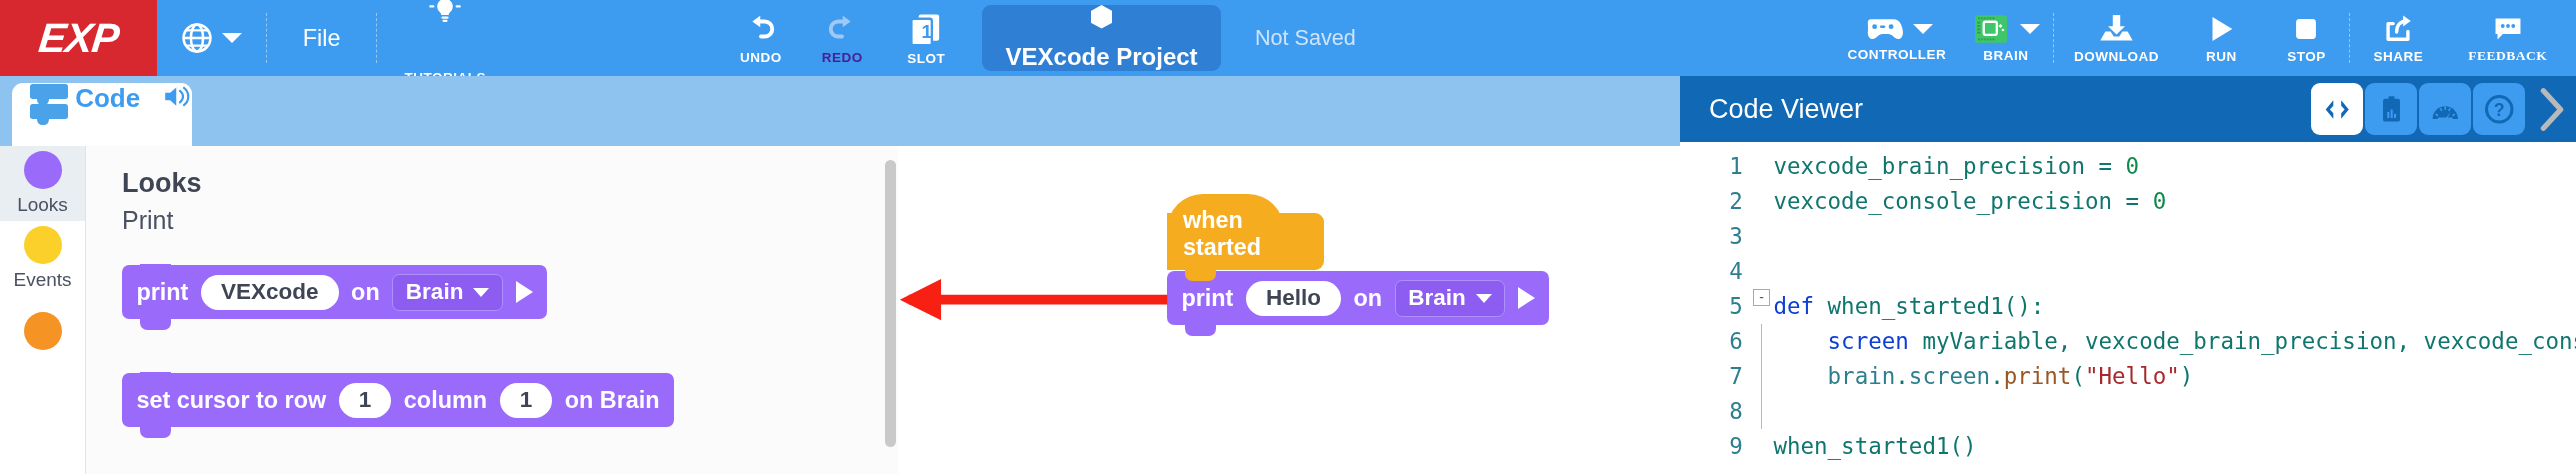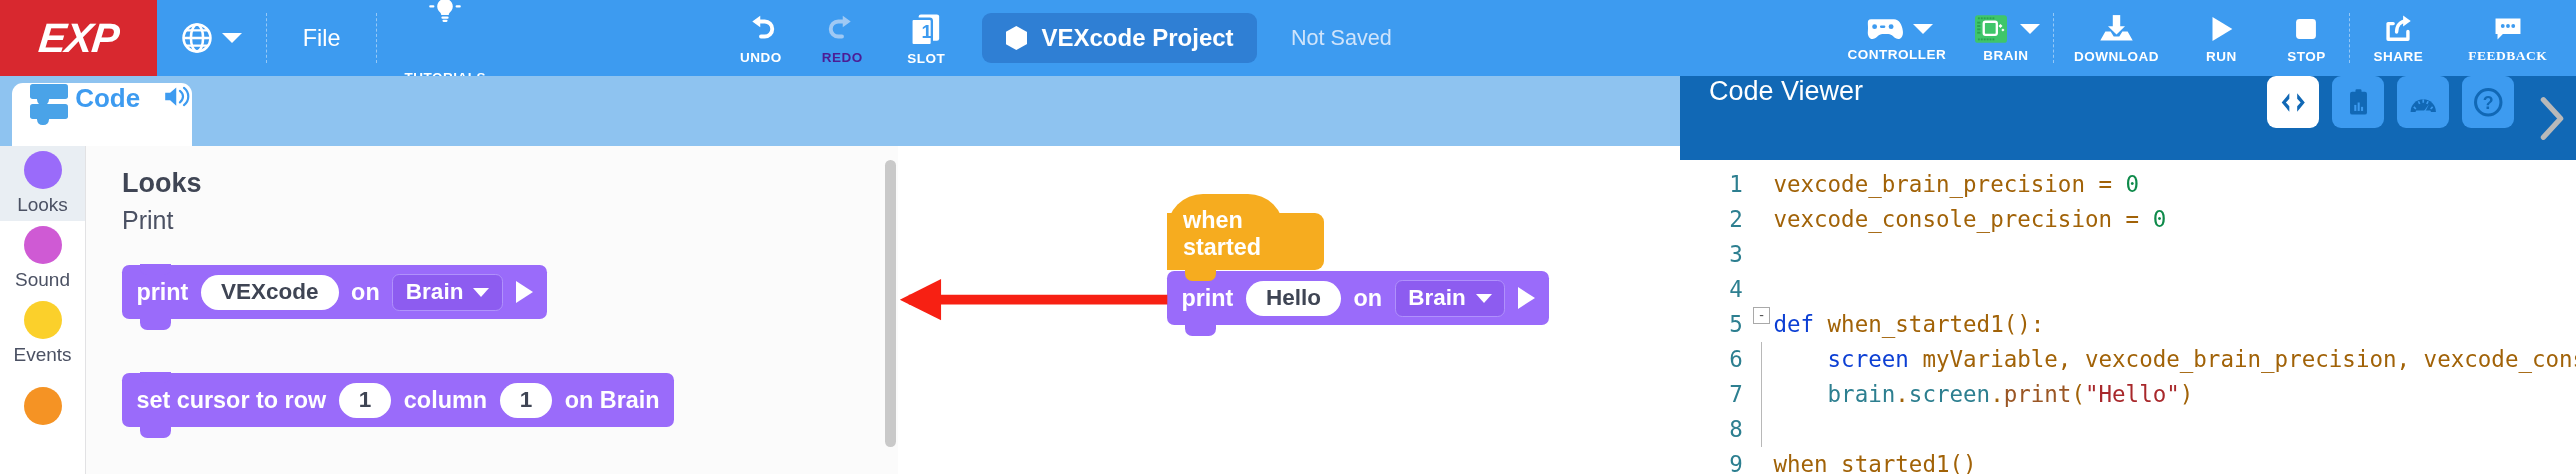--- a/index.html
+++ b/index.html
@@ -42,22 +42,23 @@
     align-self:center; margin:0 0px;
   }
   .globe-wrap { display:flex; align-items:center; gap:8px; padding:0 23.4px; cursor:pointer; }
   .chev-down { width:0;height:0;border-left:10px solid transparent;border-right:10px solid transparent;border-top:10.8px solid #fff; }
   .file-btn { color:#fff; font-size:23.4px; padding:0 36px; cursor:pointer; }
   .tut-btn { padding:0 27px;gap:41px; }
 
   .proj-pill {
     display:flex; align-items:center; gap:14.4px;
     background:#2f7fd4; border-radius:9px;
-    height:50px; padding:0 23.4px; align-self:center; cursor:pointer;
+    height:66px; padding:0 23.4px; align-self:center; cursor:pointer;
     margin-left:12.6px;
+    flex-direction:column;
   }
   .proj-name { color:#fff; font-size:24px; font-weight:bold; white-space:nowrap; }
   .hexagon {
     width:21.6px; height:24px; background:#fff;
     clip-path: polygon(50% 0%, 100% 25%, 100% 75%, 50% 100%, 0% 75%, 0% 25%);
   }
   .not-saved { color:#cfe4fb; font-size:21.6px; margin-left:34px; align-self:center; white-space:nowrap; }
 
   .tb-right { margin-left:auto; display:flex; align-items:center; height:76px; padding-right:7.2px; }
   .tb-pair { display:flex; align-items:center; gap:9px; }
@@ -161,22 +162,22 @@
   .ws-blk { position:absolute; left:269px; top:125px; }
 
   .red-arrow { position:absolute; left:0; top:0; width:781px; height:328px; pointer-events:none; }
 
   
   .viewer {
     position:absolute; left:1680px; top:76px; width:896px; height:398px;
     background:#ffffff; overflow:hidden;
   }
   .viewer-head {
-    height:84px; background:#1168b5; display:flex; 
-    padding:0 0 0 29px; gap:13px;
+    height:66px; background:#1168b5; display:flex; align-items:center;
+    padding:0 0 0 29px; gap:2px;
   }
   .viewer-title { color:#fff; font-size:27px; flex:1; }
   .vbtn {
     width:52px; height:52px; border-radius:9px; background:#3d9bf0;
     display:flex; align-items:center; justify-content:center; cursor:pointer;
     flex:0 0 52px;
   }
   .vbtn.active { background:#ffffff; }
   .expand-chev { width:49px; display:flex; align-items:center; justify-content:center; cursor:pointer; }
 
@@ -191,21 +192,21 @@
     width:23.4px; flex:0 0 23.4px; display:flex; align-items:center; justify-content:center;
     color:#888; font-size:17px;
   }
   .foldbox {
     width:17px;height:17px;border:0.9px solid #a9a9a9;display:flex;
     align-items:center;justify-content:center;font-size:13.5px;line-height:1;color:#555;
     background:#fff;
   }
   .guide { width:23.4px; flex:0 0 23.4px; display:flex; justify-content:center; }
   .guide i { display:block; width:0.9px; height:35px; background:#b8b8b8; }
-  .ctxt { color:#a16207; }
+  .ctxt { color:#0f766e; }
   .k-blue  { color:#0c3fd4; }
   .k-green { color:#0e8a4a; }
   .k-teal  { color:#2d7f90; }
   .k-brown { color:#9a5624; }
   .k-red   { color:#a8282b; }
 </style>
 </head>
 <body>
 
 <div id="app">
@@ -418,24 +419,20 @@
       </span>
     </div>
   </div>
 
   <div class="rail">
     <div class="cat selected">
       <span class="dot" style="background:#9a6bfa"></span>
       <span class="cat-label">Looks</span>
     </div>
     <div class="cat">
-      <span class="dot" style="background:#cf5ad4"></span>
-      <span class="cat-label">Sound</span>
-    </div>
-    <div class="cat">
       <span class="dot" style="background:#fbd02b"></span>
       <span class="cat-label">Events</span>
     </div>
     <div class="cat">
       <span class="dot" style="background:#f59324"></span>
       <span class="cat-label"></span>
     </div>
   </div>
 
   <div class="palette">

